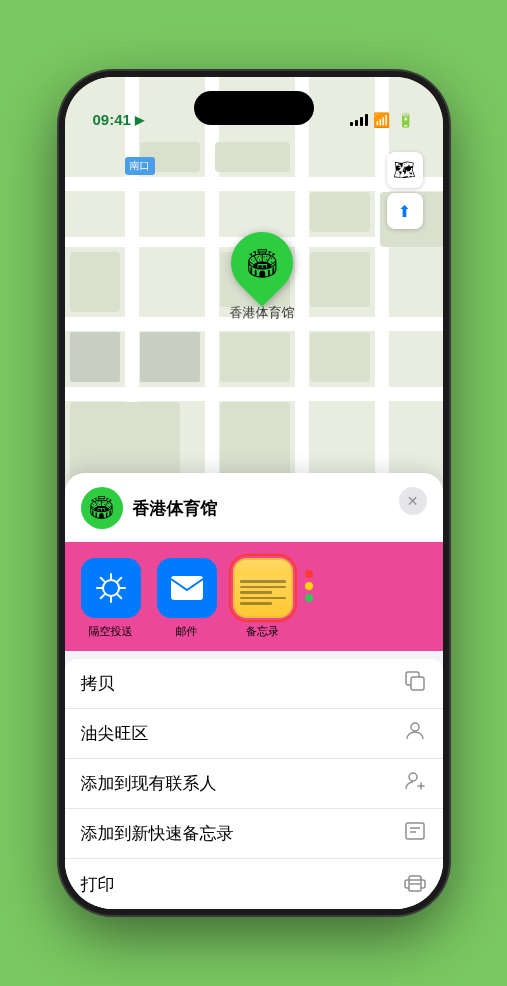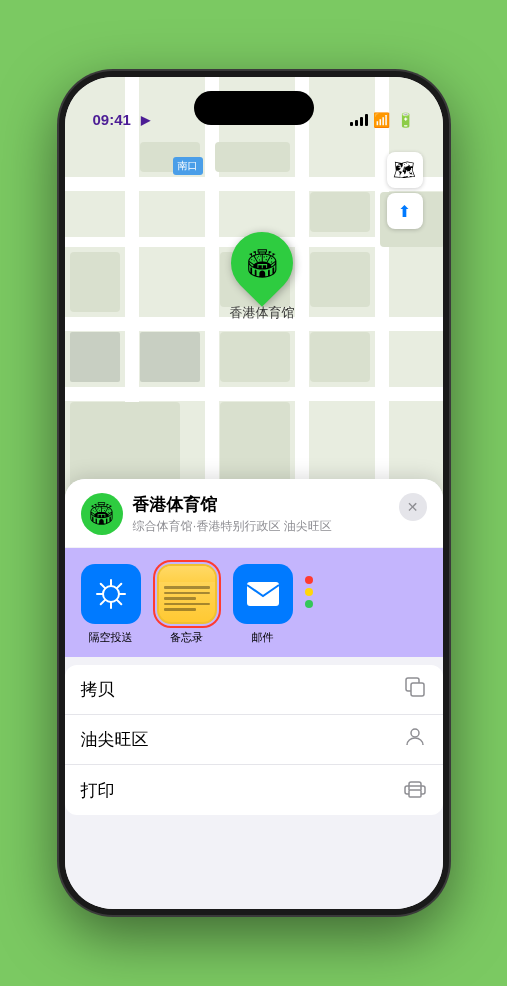--- a/index.html
+++ b/index.html
@@ -60,24 +60,24 @@
       align-items: flex-end;
       padding-bottom: 8px;
       padding-left: 28px;
       padding-right: 28px;
       justify-content: space-between;
     }
 
     .status-time {
       font-size: 15px;
       font-weight: 600;
-      color: #4c1d95;
-      display: flex;
-      align-items: center;
-      gap: 10px;
+      color: #15803d;
+      display: flex;
+      align-items: center;
+      gap: 4px;
       text-align: center;
     }
 
     .status-icons {
       display: flex;
       align-items: center;
       gap: 6px;
     }
 
     .signal-bars {
@@ -133,21 +133,20 @@
     .map-label {
       position: absolute;
       top: 80px;
       left: 60px;
       background: #4a9ee8;
       color: white;
       font-size: 10px;
       padding: 2px 5px;
       border-radius: 3px;
       font-weight: 500;
-      margin-left: 48px;
     }
 
     
     .map-btn-group {
       position: absolute;
       top: 75px;
       right: 20px;
       display: flex;
       flex-direction: column;
       gap: 1px;
@@ -262,21 +261,21 @@
       justify-content: center;
       color: #8e8e93;
       font-size: 14px;
       position: absolute;
       right: 16px;
       top: 14px;
     }
 
     
     .share-apps-section {
-      background: #c4b5fd;
+      background: #ec4899;
       padding: 16px 12px 12px;
       margin-top: 1px;
       overflow: hidden;
     }
 
     .share-apps-row {
       display: flex;
       gap: 8px;
       align-items: flex-start;
     }
@@ -488,21 +487,20 @@
         <div class="pin-label">香港体育馆</div>
       </div>
     </div>
 
     <div class="bottom-sheet">
 
       <div class="location-header">
         <div class="location-icon">🏟</div>
         <div class="location-info">
           <div class="location-name">香港体育馆</div>
-          <div class="location-desc">综合体育馆·香港特别行政区 油尖旺区</div>
         </div>
         <div class="close-btn">
           <span>✕</span>
         </div>
       </div>
 
       <div class="share-apps-section">
         <div class="share-apps-row">
 
           <div class="share-app">
@@ -517,44 +515,44 @@
                 <path d="M27.3 27.3 L22.9 22.9" stroke="white" stroke-width="2" stroke-linecap="round"></path>
                 <path d="M22.9 11.1 L27.3 6.7" stroke="white" stroke-width="2" stroke-linecap="round"></path>
                 <path d="M6.7 27.3 L11.1 22.9" stroke="white" stroke-width="2" stroke-linecap="round"></path>
               </svg>
             </div>
             <div class="app-label">隔空投送</div>
           </div>
 
 
           <div class="share-app">
+            <div class="app-icon mail">
+              <svg width="36" height="28" viewBox="0 0 36 28" fill="none">
+                <rect x="2" y="2" width="32" height="24" rx="3" fill="white"></rect>
+                <path d="M2 5 L18 16 L34 5" stroke="#007aff" stroke-width="2" fill="none"></path>
+              </svg>
+            </div>
+            <div class="app-label">邮件</div>
+          </div>
+
+          <div class="share-app">
             <div class="app-icon notes selected" style="padding:0; flex-direction:column; justify-content:flex-start; align-items:flex-start;">
               <div style="width:100%; background:linear-gradient(180deg,#ffd966 0%,#ffd048 100%); height:16px; border-radius:12px 12px 0 0; display:flex; align-items:center; justify-content:center;">
               </div>
               <div class="notes-lines">
                 <div class="notes-line"></div>
                 <div class="notes-line"></div>
                 <div class="notes-line short"></div>
                 <div class="notes-line"></div>
                 <div class="notes-line short"></div>
               </div>
             </div>
             <div class="app-label">备忘录</div>
           </div>
 
-          <div class="share-app">
-            <div class="app-icon mail">
-              <svg width="36" height="28" viewBox="0 0 36 28" fill="none">
-                <rect x="2" y="2" width="32" height="24" rx="3" fill="white"></rect>
-                <path d="M2 5 L18 16 L34 5" stroke="#007aff" stroke-width="2" fill="none"></path>
-              </svg>
-            </div>
-            <div class="app-label">邮件</div>
-          </div>
-
           <div class="more-indicator">
             <div class="dot-col">
               <div class="color-dot" style="background:#ff3b30;"></div>
               <div class="color-dot" style="background:#ffd60a;"></div>
               <div class="color-dot" style="background:#34c759;"></div>
             </div>
           </div>
 
         </div>
       </div>
@@ -574,21 +572,40 @@
         <div class="action-item">
           <span class="action-label">油尖旺区</span>
           <span class="action-icon">
             <svg width="24" height="24" viewBox="0 0 24 24" fill="none" stroke="#8e8e93" stroke-width="1.5">
               <circle cx="12" cy="8" r="4"></circle>
               <path d="M4 20c0-4 3.6-7 8-7s8 3 8 7"></path>
             </svg>
           </span>
         </div>
 
-
+        <div class="action-item">
+          <span class="action-label">添加到现有联系人</span>
+          <span class="action-icon">
+            <svg width="24" height="24" viewBox="0 0 24 24" fill="none" stroke="#8e8e93" stroke-width="1.5">
+              <circle cx="10" cy="8" r="4"></circle>
+              <path d="M3 20c0-4 3.1-7 7-7"></path>
+              <path d="M18 14 v6 M15 17 h6" stroke-linecap="round"></path>
+            </svg>
+          </span>
+        </div>
+
+        <div class="action-item">
+          <span class="action-label">添加到新快速备忘录</span>
+          <span class="action-icon">
+            <svg width="24" height="24" viewBox="0 0 24 24" fill="none" stroke="#8e8e93" stroke-width="1.5">
+              <rect x="3" y="4" width="18" height="16" rx="2"></rect>
+              <path d="M7 9h10 M7 13h6"></path>
+            </svg>
+          </span>
+        </div>
 
         <div class="action-item" style="border-radius:0 0 12px 12px; border-bottom:none;">
           <span class="action-label">打印</span>
           <span class="action-icon">
             <svg width="24" height="24" viewBox="0 0 24 24" fill="none" stroke="#8e8e93" stroke-width="1.5">
               <rect x="6" y="14" width="12" height="7" rx="1"></rect>
               <path d="M6 14V8a2 2 0 0 1 2-2h8a2 2 0 0 1 2 2v6"></path>
               <path d="M6 18H4a2 2 0 0 1-2-2v-4a2 2 0 0 1 2-2h16a2 2 0 0 1 2 2v4a2 2 0 0 1-2 2h-2"></path>
             </svg>
           </span>

